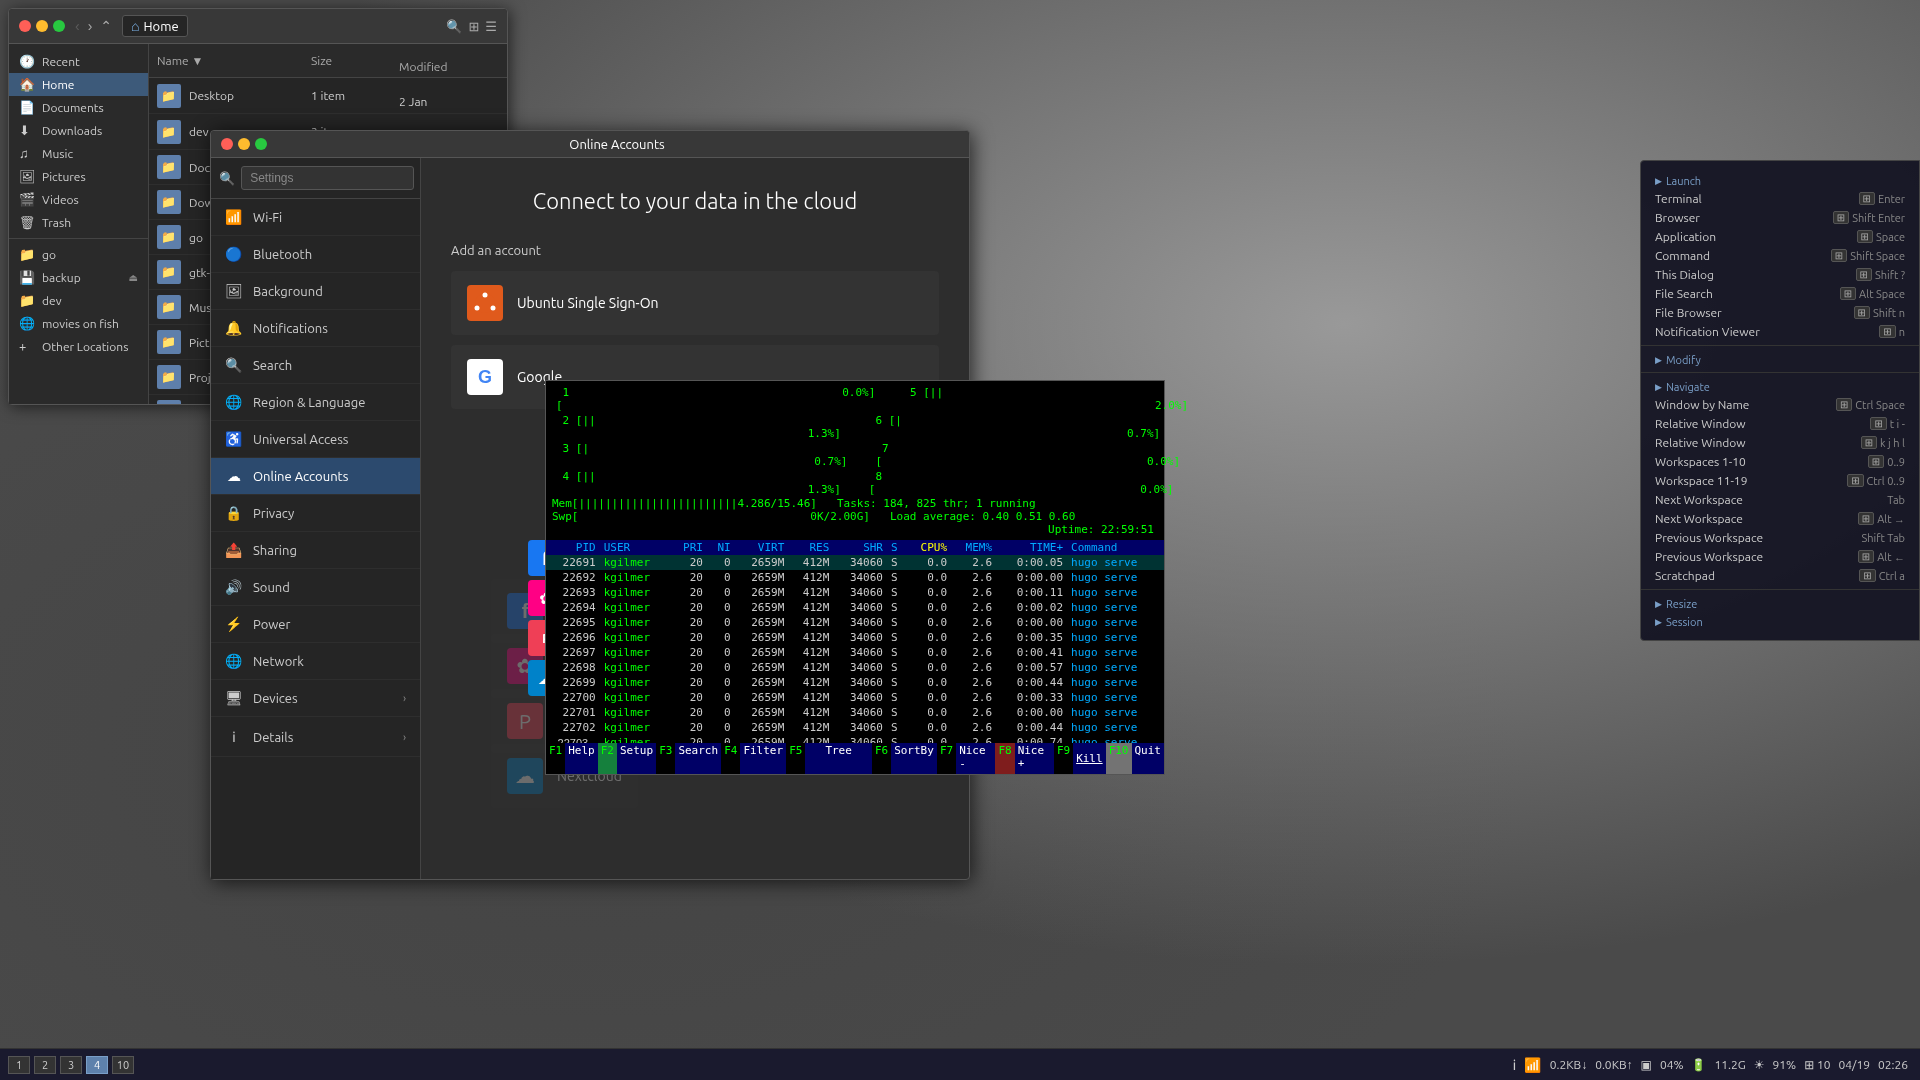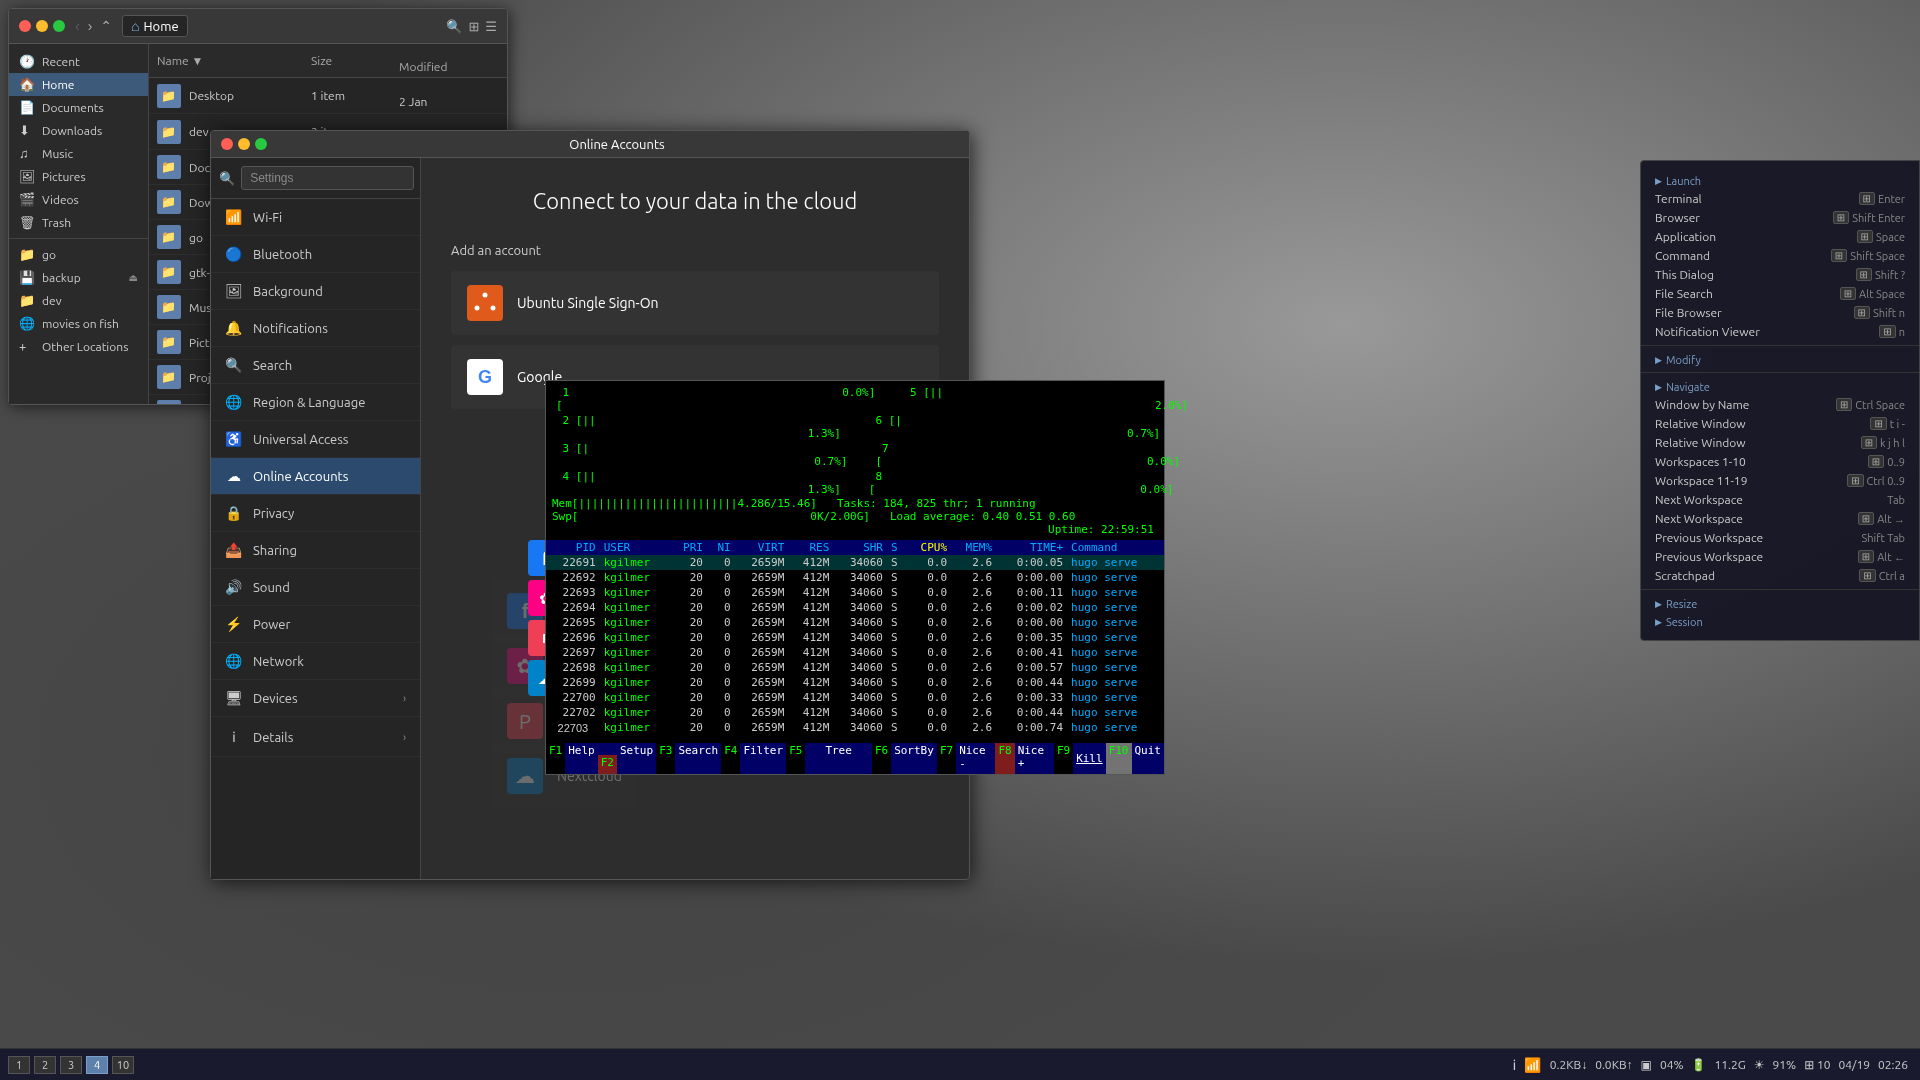--- a/index.html
+++ b/index.html
@@ -892,20 +892,34 @@
           <td style="text-align: right; padding: 1px 4px; font-size: 11px; font-family: monospace; color: rgb(204, 204, 204);">2659M</td>
           <td style="text-align: right; padding: 1px 4px; font-size: 11px; font-family: monospace; color: rgb(204, 204, 204);">412M</td>
           <td style="text-align: right; padding: 1px 4px; font-size: 11px; font-family: monospace; color: rgb(204, 204, 204);">34060</td>
           <td style="text-align: left; padding: 1px 4px; font-size: 11px; font-family: monospace; color: rgb(204, 204, 204);">S</td>
           <td style="text-align: right; padding: 1px 4px; font-size: 11px; font-family: monospace; color: rgb(204, 204, 204);">0.0</td>
           <td style="text-align: right; padding: 1px 4px; font-size: 11px; font-family: monospace; color: rgb(204, 204, 204);">2.6</td>
           <td style="text-align: right; padding: 1px 4px; font-size: 11px; font-family: monospace; color: rgb(204, 204, 204);">0:00.33</td>
           <td style="text-align: left; padding: 1px 4px; font-size: 11px; font-family: monospace; color: rgb(0, 170, 255);">hugo serve</td>
         </tr>
         <tr>
+          <td style="text-align: right; padding: 1px 4px; font-size: 11px; font-family: monospace; color: rgb(204, 204, 204);">22701</td>
+          <td style="text-align: left; padding: 1px 4px; font-size: 11px; font-family: monospace; color: rgb(0, 255, 0);">kgilmer</td>
+          <td style="text-align: right; padding: 1px 4px; font-size: 11px; font-family: monospace; color: rgb(204, 204, 204);">20</td>
+          <td style="text-align: right; padding: 1px 4px; font-size: 11px; font-family: monospace; color: rgb(204, 204, 204);">0</td>
+          <td style="text-align: right; padding: 1px 4px; font-size: 11px; font-family: monospace; color: rgb(204, 204, 204);">2659M</td>
+          <td style="text-align: right; padding: 1px 4px; font-size: 11px; font-family: monospace; color: rgb(204, 204, 204);">412M</td>
+          <td style="text-align: right; padding: 1px 4px; font-size: 11px; font-family: monospace; color: rgb(204, 204, 204);">34060</td>
+          <td style="text-align: left; padding: 1px 4px; font-size: 11px; font-family: monospace; color: rgb(204, 204, 204);">S</td>
+          <td style="text-align: right; padding: 1px 4px; font-size: 11px; font-family: monospace; color: rgb(204, 204, 204);">0.0</td>
+          <td style="text-align: right; padding: 1px 4px; font-size: 11px; font-family: monospace; color: rgb(204, 204, 204);">2.6</td>
+          <td style="text-align: right; padding: 1px 4px; font-size: 11px; font-family: monospace; color: rgb(204, 204, 204);">0:00.00</td>
+          <td style="text-align: left; padding: 1px 4px; font-size: 11px; font-family: monospace; color: rgb(0, 170, 255);">hugo serve</td>
+        </tr>
+        <tr>
           <td style="text-align: right; padding: 1px 4px; font-size: 11px; font-family: monospace; color: rgb(204, 204, 204);">22702</td>
           <td style="text-align: left; padding: 1px 4px; font-size: 11px; font-family: monospace; color: rgb(0, 255, 0);">kgilmer</td>
           <td style="text-align: right; padding: 1px 4px; font-size: 11px; font-family: monospace; color: rgb(204, 204, 204);">20</td>
           <td style="text-align: right; padding: 1px 4px; font-size: 11px; font-family: monospace; color: rgb(204, 204, 204);">0</td>
           <td style="text-align: right; padding: 1px 4px; font-size: 11px; font-family: monospace; color: rgb(204, 204, 204);">2659M</td>
           <td style="text-align: right; padding: 1px 4px; font-size: 11px; font-family: monospace; color: rgb(204, 204, 204);">412M</td>
           <td style="text-align: right; padding: 1px 4px; font-size: 11px; font-family: monospace; color: rgb(204, 204, 204);">34060</td>
           <td style="text-align: left; padding: 1px 4px; font-size: 11px; font-family: monospace; color: rgb(204, 204, 204);">S</td>
           <td style="text-align: right; padding: 1px 4px; font-size: 11px; font-family: monospace; color: rgb(204, 204, 204);">0.0</td>
           <td style="text-align: right; padding: 1px 4px; font-size: 11px; font-family: monospace; color: rgb(204, 204, 204);">2.6</td>
@@ -925,21 +939,21 @@
           <td style="text-align: right; padding: 1px 4px; font-size: 11px; font-family: monospace; color: rgb(204, 204, 204);">2.6</td>
           <td style="text-align: right; padding: 1px 4px; font-size: 11px; font-family: monospace; color: rgb(204, 204, 204);">0:00.74</td>
           <td style="text-align: left; padding: 1px 4px; font-size: 11px; font-family: monospace; color: rgb(0, 170, 255);">hugo serve</td>
         </tr>
       </tbody>
   </table>
 
   <div class="htop-footer" style="position:absolute;bottom:0;left:0;right:0;background:#006;display:flex;font-size:11px;font-family:monospace;">
     <span style="background:#000;color:#0f0;padding:1px 3px;">F1</span>
       <span style="color:#fff;padding:1px 3px;">Help</span>
-    <span style="background:#7f1d1d;color:#0f0;padding:1px 3px;margin-top:12px;">F2</span>
+    <span style="background:#15803d;color:#0f0;padding:1px 3px;">F2</span>
       <span style="color:#fff;padding:1px 3px;">Setup</span>
     <span style="background:#000;color:#0f0;padding:1px 3px;">F3</span>
       <span style="color:#fff;padding:1px 3px;">Search</span>
     <span style="background:#000;color:#0f0;padding:1px 3px;">F4</span>
       <span style="color:#fff;padding:1px 3px;">Filter</span>
     <span style="background:#000;color:#0f0;padding:1px 3px;">F5</span>
       <span style="color:#fff;padding:1px 20px;">Tree</span>
     <span style="background:#000;color:#0f0;padding:1px 3px;">F6</span>
       <span style="color:#fff;padding:1px 3px;">SortBy</span>
     <span style="background:#000;color:#0f0;padding:1px 3px;">F7</span>

